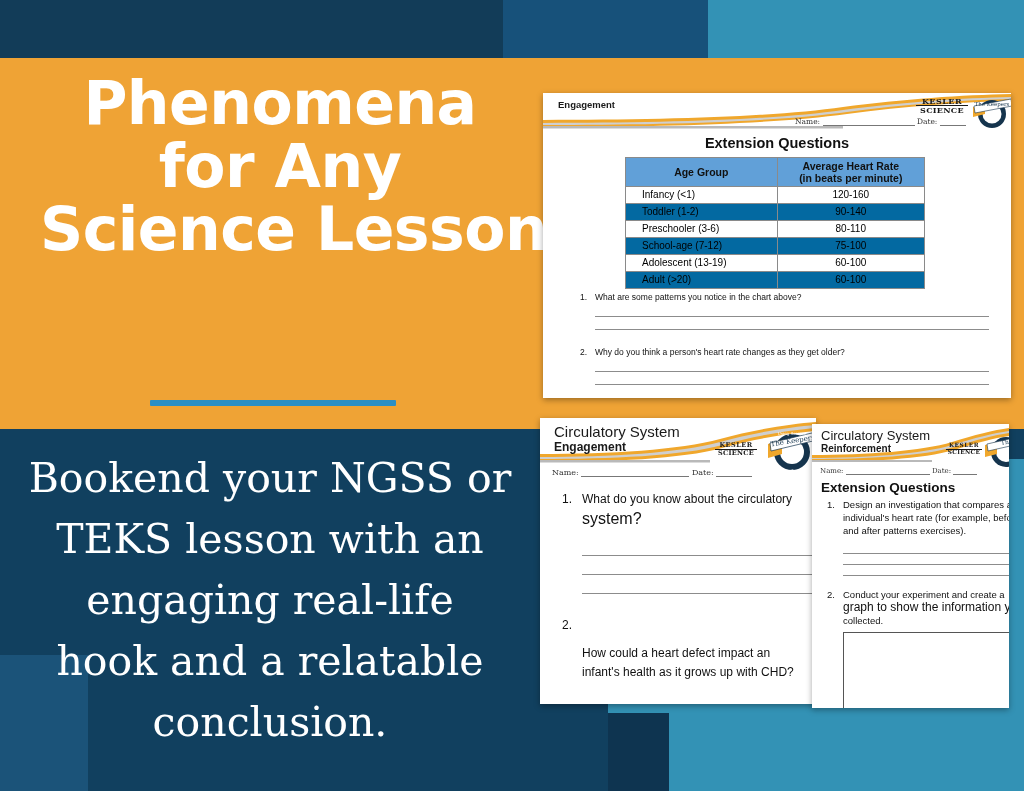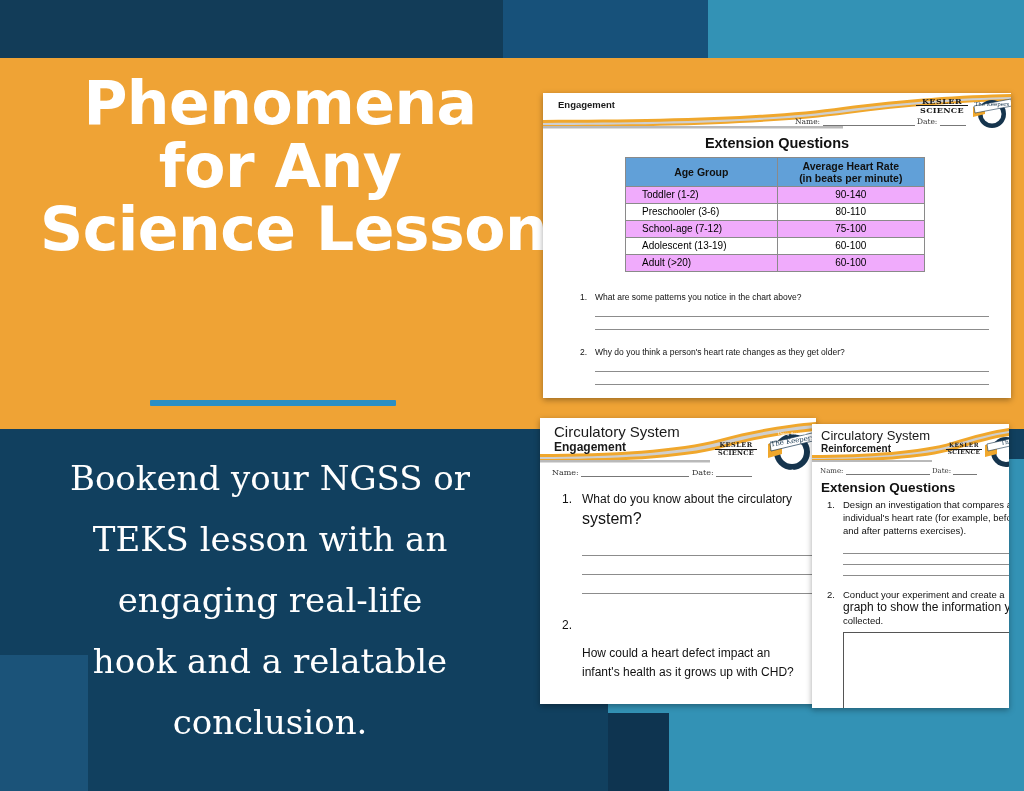--- a/index.html
+++ b/index.html
@@ -42,21 +42,21 @@
   }
 
   
   .subtitle-wrap {
     position:absolute; left:20px; top:448px; width:500px;
     text-align:center;
   }
   .subtitle-line {
     font-family:"DejaVu Serif", serif;
     color:#ffffff;
-    font-size:34px;
+    font-size:41px;
     line-height:61px;
     white-space:nowrap;
   }
 
   
   .sheet {
     position:absolute; background:#ffffff;
     box-shadow:0 2px 6px rgba(0,0,0,.35);
     overflow:hidden;
   }
@@ -104,21 +104,21 @@
   table.hr-table th, table.hr-table td {
     border:1px solid #8a8a8a;
     padding:2px 16px;
   }
   table.hr-table th {
     background:#61a0d8; color:#111; font-weight:bold; text-align:center;
     font-size:10.5px; line-height:12px;
   }
   table.hr-table td { font-size:10px; line-height:12px; }
   table.hr-table td.c2 { text-align:center; }
-  table.hr-table tr.alt td { background:#f0abfc; }
+  table.hr-table tr.alt td { background:#0369a1; }
   table.hr-table tr.plain td { background:#ffffff; }
 
   
   .qlist { position:absolute; }
   .qitem { position:relative; display:flex; }
   .qnum {
     font-family:"Liberation Sans", sans-serif; color:#111;
     flex:0 0 auto; text-align:right;
   }
   .qtext { font-family:"Liberation Sans", sans-serif; color:#111; }
@@ -191,20 +191,24 @@
       <thead>
         <tr>
           <th style="width:152px;">Age Group</th>
           <th style="width:148px;margin-top:45px;">
             <span>Average Heart Rate</span><br>
             <span>(in beats per minute)</span>
           </th>
         </tr>
       </thead>
       <tbody>
+        <tr class="plain">
+          <td>Infancy (&lt;1)</td>
+          <td class="c2">120-160</td>
+        </tr>
         <tr class="alt">
           <td>Toddler (1-2)</td>
           <td class="c2">90-140</td>
         </tr>
         <tr class="plain">
           <td>Preschooler (3-6)</td>
           <td class="c2">80-110</td>
         </tr>
         <tr class="alt">
           <td>School-age (7-12)</td>

